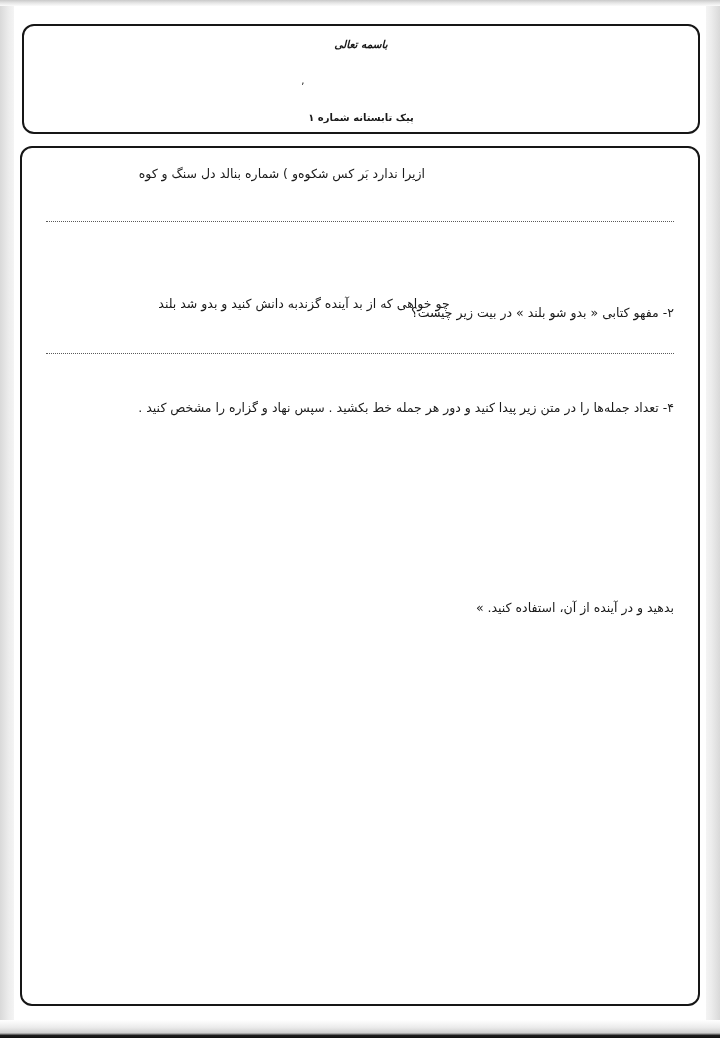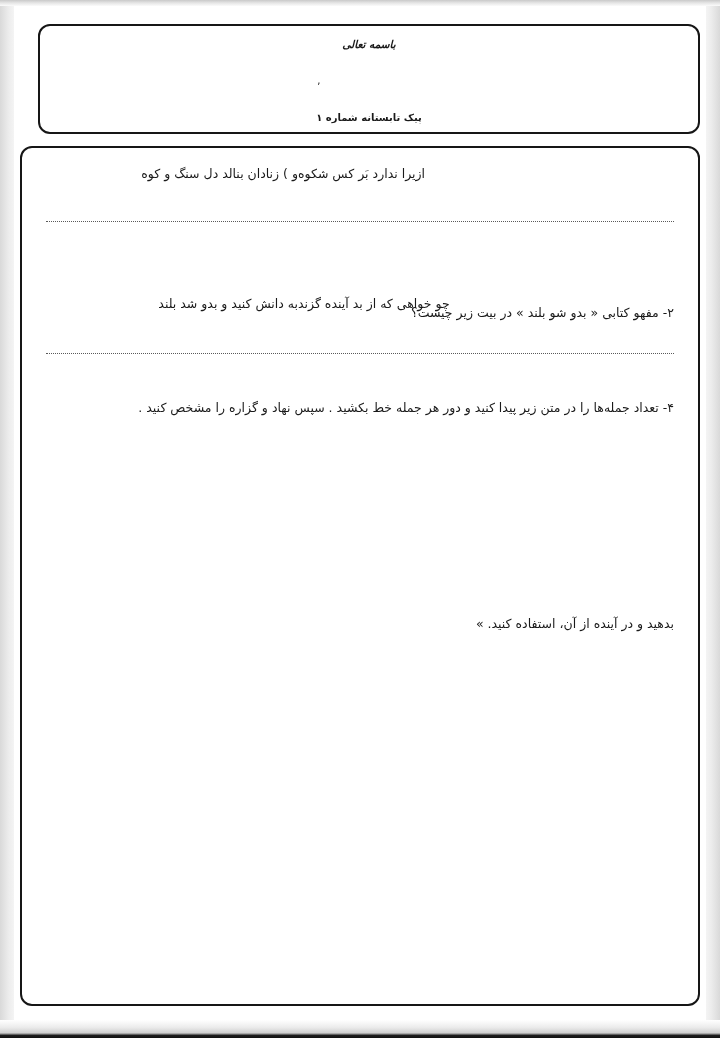--- a/index.html
+++ b/index.html
@@ -48,21 +48,21 @@
 
   
   .doc-box {
     position: absolute;
     border: 2px solid #161616;
     border-radius: 12px;
     background: #ffffff;
     box-sizing: border-box;
   }
   .header-box {
-    left: 24px;
+    left: 8px;
     right: 6px;
     top: 18px;
     height: 110px;
   }
   .content-box {
     left: 6px;
     right: 6px;
     top: 140px;
     bottom: 14px;
   }
@@ -163,35 +163,35 @@
 
     <div class="tiny-mark">٬</div>
 
 
     <div class="sheet-title rtl">پیک تابستانه شماره ۱</div>
   </div>
 
   <div class="doc-box content-box">
 
     <div class="row2col rtl" style="top: 18px;">
-      <div class="hemistich-a">و ) زنادان بنالد دل سنگ و کوه</div>
+      <div class="hemistich-a">و ) شماره بنالد دل سنگ و کوه</div>
       <div class="hemistich-b">ازیرا ندارد بَر کس شکوه</div>
     </div>
 
     <div class="divider" style="top: 73px;"></div>
 
     <div class="q-line rtl" style="top: 121px; margin-top: 36px;">۲- مفهو کتابی « بدو شو بلند » در بیت زیر چیست؟</div>
 
     <div class="row2col rtl" style="top: 148px;">
       <div class="hemistich-a">به دانش کنید و بدو شد بلند</div>
       <div class="hemistich-b">چو خواهی که از بد آینده گزند</div>
     </div>
 
     <div class="divider" style="top: 205px;"></div>
 
     <div class="q-line rtl" style="top: 252px;">۴- تعداد جمله‌ها را در متن زیر پیدا کنید و دور هر جمله خط بکشید . سپس نهاد و گزاره را مشخص کنید .</div>
 
 
-    <div class="q-line rtl" style="top: 468px; text-align: right;">بدهید و در آینده از آن، استفاده کنید. »</div>
+    <div class="q-line rtl" style="top: 452px; text-align: right;">بدهید و در آینده از آن، استفاده کنید. »</div>
 
 
   </div>
 </div>
 
 </body></html>

